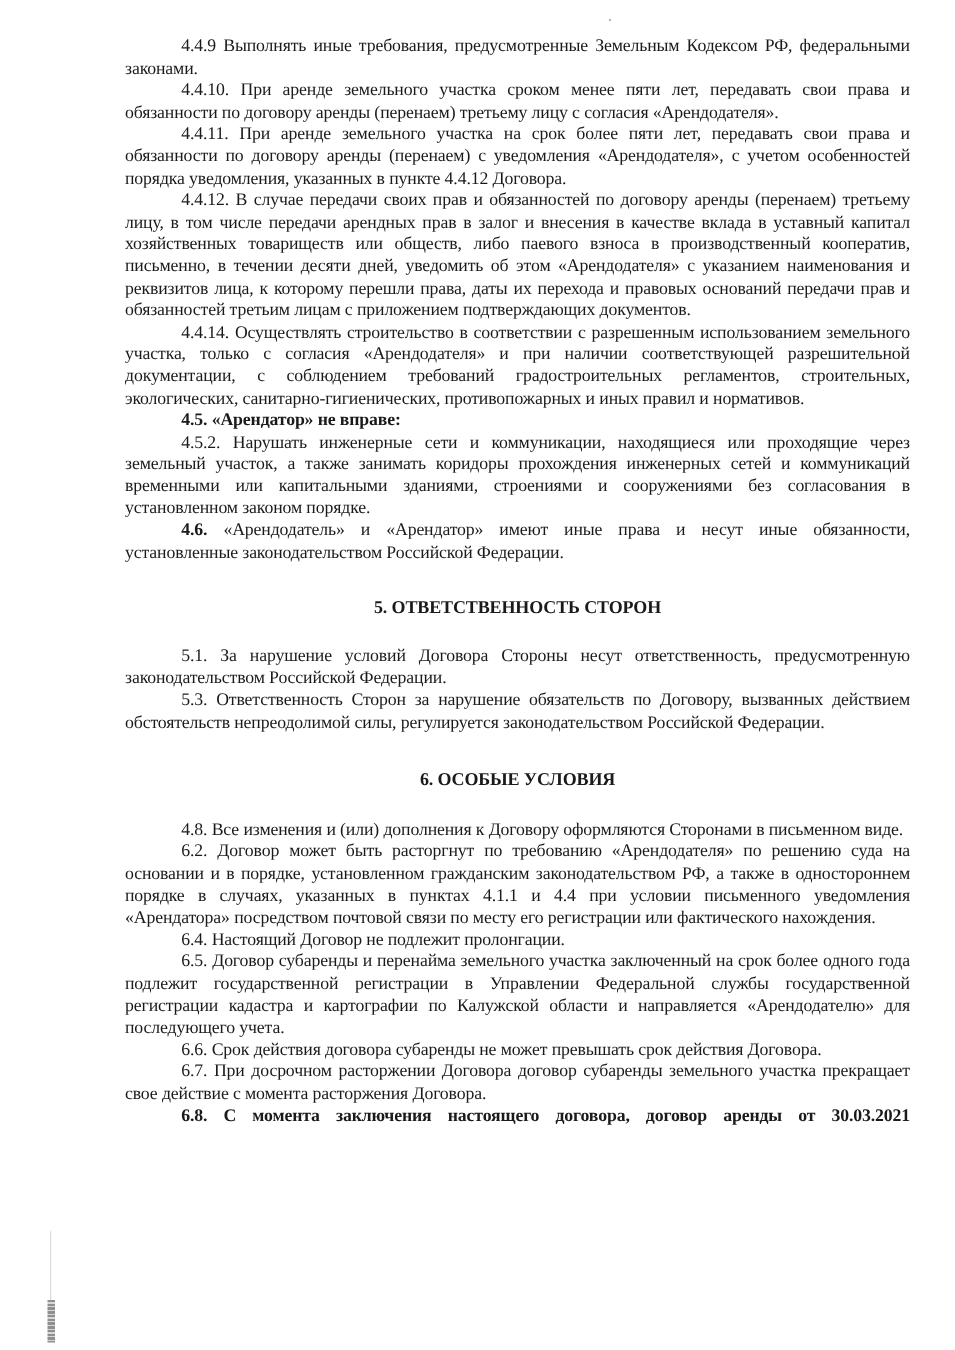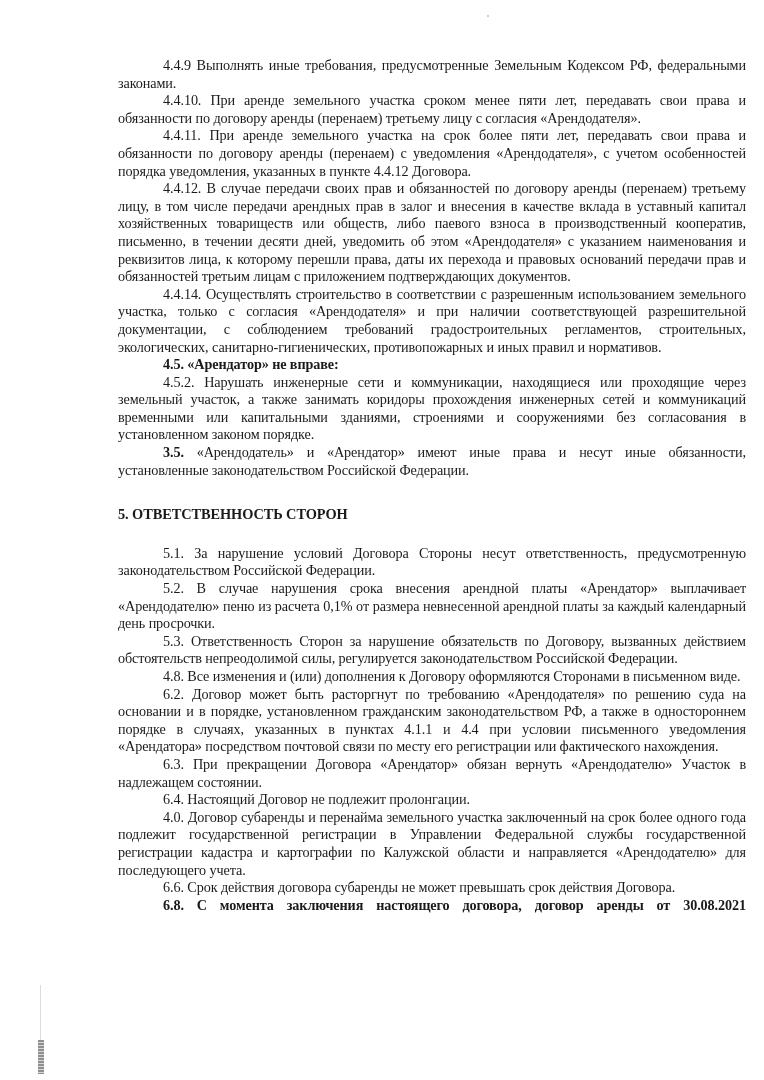--- a/index.html
+++ b/index.html
@@ -10,36 +10,35 @@
     body {
       width: 764px;
       height: 1080px;
       position: relative;
       overflow: hidden;
       font-family: "Liberation Serif", "DejaVu Serif", serif;
       color: #1a1a1a;
     }
     .page {
       position: absolute;
-      left: 118px;
+      left: 100px;
       top: 29px;
       width: 628px;
       font-size: 14.2px;
       line-height: 17.6px;
       letter-spacing: -0.1px;
-      margin-top: 28px;
     }
     .p {
       margin: 0;
       text-align: justify;
       text-indent: 45px;
     }
     .b { font-weight: bold; }
     .heading {
-      text-align: left;
+      text-align: center;
       font-weight: bold;
       margin: 0;
       font-size: 14.4px;
       text-indent: 0;
     }
     .h5 { margin-top: 27px; margin-bottom: 21px; }
     .h6 { margin-top: 29px; margin-bottom: 22px; }
     .speck {
       position: absolute;
       width: 2px; height: 2px;
@@ -75,28 +74,28 @@
 
   <p class="p">4.4.9 Выполнять иные требования, предусмотренные Земельным Кодексом РФ, федеральными законами.</p>
   <p class="p">4.4.10. При аренде земельного участка  сроком менее пяти лет, передавать свои права и обязанности по договору аренды (перенаем) третьему лицу с согласия «Арендодателя».</p>
   <p class="p">4.4.11. При аренде земельного участка на срок более пяти лет, передавать свои права и обязанности по договору аренды (перенаем) с уведомления «Арендодателя», с учетом особенностей порядка уведомления, указанных в пункте 4.4.12 Договора.</p>
   <p class="p">4.4.12. В случае передачи своих прав и обязанностей по договору аренды (перенаем) третьему лицу, в том числе передачи арендных прав в залог и внесения в качестве вклада в уставный капитал хозяйственных товариществ или обществ, либо паевого взноса в производственный кооператив, письменно, в течении десяти дней, уведомить об этом «Арендодателя» с указанием наименования и реквизитов лица, к которому перешли права, даты их перехода и правовых оснований передачи прав и обязанностей третьим лицам с приложением подтверждающих документов.</p>
   <p class="p">4.4.14. Осуществлять строительство в соответствии с разрешенным использованием земельного участка, только с согласия «Арендодателя» и при наличии соответствующей разрешительной документации, с соблюдением требований градостроительных регламентов, строительных, экологических, санитарно-гигиенических, противопожарных и иных правил и нормативов.</p>
 
   <p class="p b">4.5. «Арендатор» не вправе:</p>
   <p class="p">4.5.2. Нарушать инженерные сети и коммуникации, находящиеся или проходящие через земельный участок, а также занимать коридоры прохождения инженерных сетей и коммуникаций временными или капитальными зданиями, строениями и сооружениями без согласования в установленном законом порядке.</p>
 
-  <p class="p"><span class="b">3.5.</span><span> «Арендодатель» и «Арендатор» имеют иные права и несут иные обязанности, установленные законодательством Российской Федерации.</span></p>
+  <p class="p"><span class="b">4.6.</span><span> «Арендодатель» и «Арендатор» имеют иные права и несут иные обязанности, установленные законодательством Российской Федерации.</span></p>
 
   <p class="heading h5">5. ОТВЕТСТВЕННОСТЬ СТОРОН</p>
   <p class="p">5.1. За нарушение условий Договора Стороны несут ответственность, предусмотренную законодательством Российской Федерации.</p>
-  <p class="p">5.2. В случае нарушения срока внесения арендной платы «Арендатор» выплачивает «Арендодателю» пеню из расчета 0,1% от размера невнесенной арендной платы за каждый календарный день просрочки.</p>
   <p class="p">5.3. Ответственность Сторон за нарушение обязательств по Договору, вызванных действием обстоятельств непреодолимой силы, регулируется законодательством Российской Федерации.</p>
 
+  <p class="heading h6">6. ОСОБЫЕ УСЛОВИЯ</p>
   <p class="p">4.8. Все изменения и (или) дополнения к Договору оформляются Сторонами в письменном виде.</p>
   <p class="p">6.2. Договор может быть расторгнут по требованию «Арендодателя» по решению суда на основании и в порядке, установленном гражданским законодательством РФ, а также в одностороннем порядке в случаях, указанных в пунктах 4.1.1 и 4.4 при условии письменного уведомления «Арендатора» посредством почтовой связи по месту его  регистрации или фактического нахождения.</p>
-  <p class="p">6.3. При прекращении Договора «Арендатор» обязан вернуть «Арендодателю» Участок в надлежащем состоянии.</p>
   <p class="p">6.4. Настоящий Договор не подлежит пролонгации.</p>
-  <p class="p">4.0. Договор субаренды и перенайма земельного участка заключенный на срок более одного года подлежит государственной регистрации в Управлении Федеральной службы государственной регистрации кадастра и картографии по Калужской области и направляется «Арендодателю» для последующего учета.</p>
+  <p class="p">6.5. Договор субаренды и перенайма земельного участка заключенный на срок более одного года подлежит государственной регистрации в Управлении Федеральной службы государственной регистрации кадастра и картографии по Калужской области и направляется «Арендодателю» для последующего учета.</p>
   <p class="p">6.6. Срок действия договора субаренды не может превышать срок действия Договора.</p>
-  <p class="p b" style="text-align-last: justify;">6.8. С момента заключения настоящего договора, договор аренды от 30.08.2021</p>
+  <p class="p">6.7. При досрочном расторжении Договора договор субаренды земельного участка прекращает свое действие с момента расторжения Договора.</p>
+  <p class="p b" style="text-align-last: justify;">6.8. С момента заключения настоящего договора, договор аренды от 30.03.2021</p>
 
 </div>
 
 </body></html>

